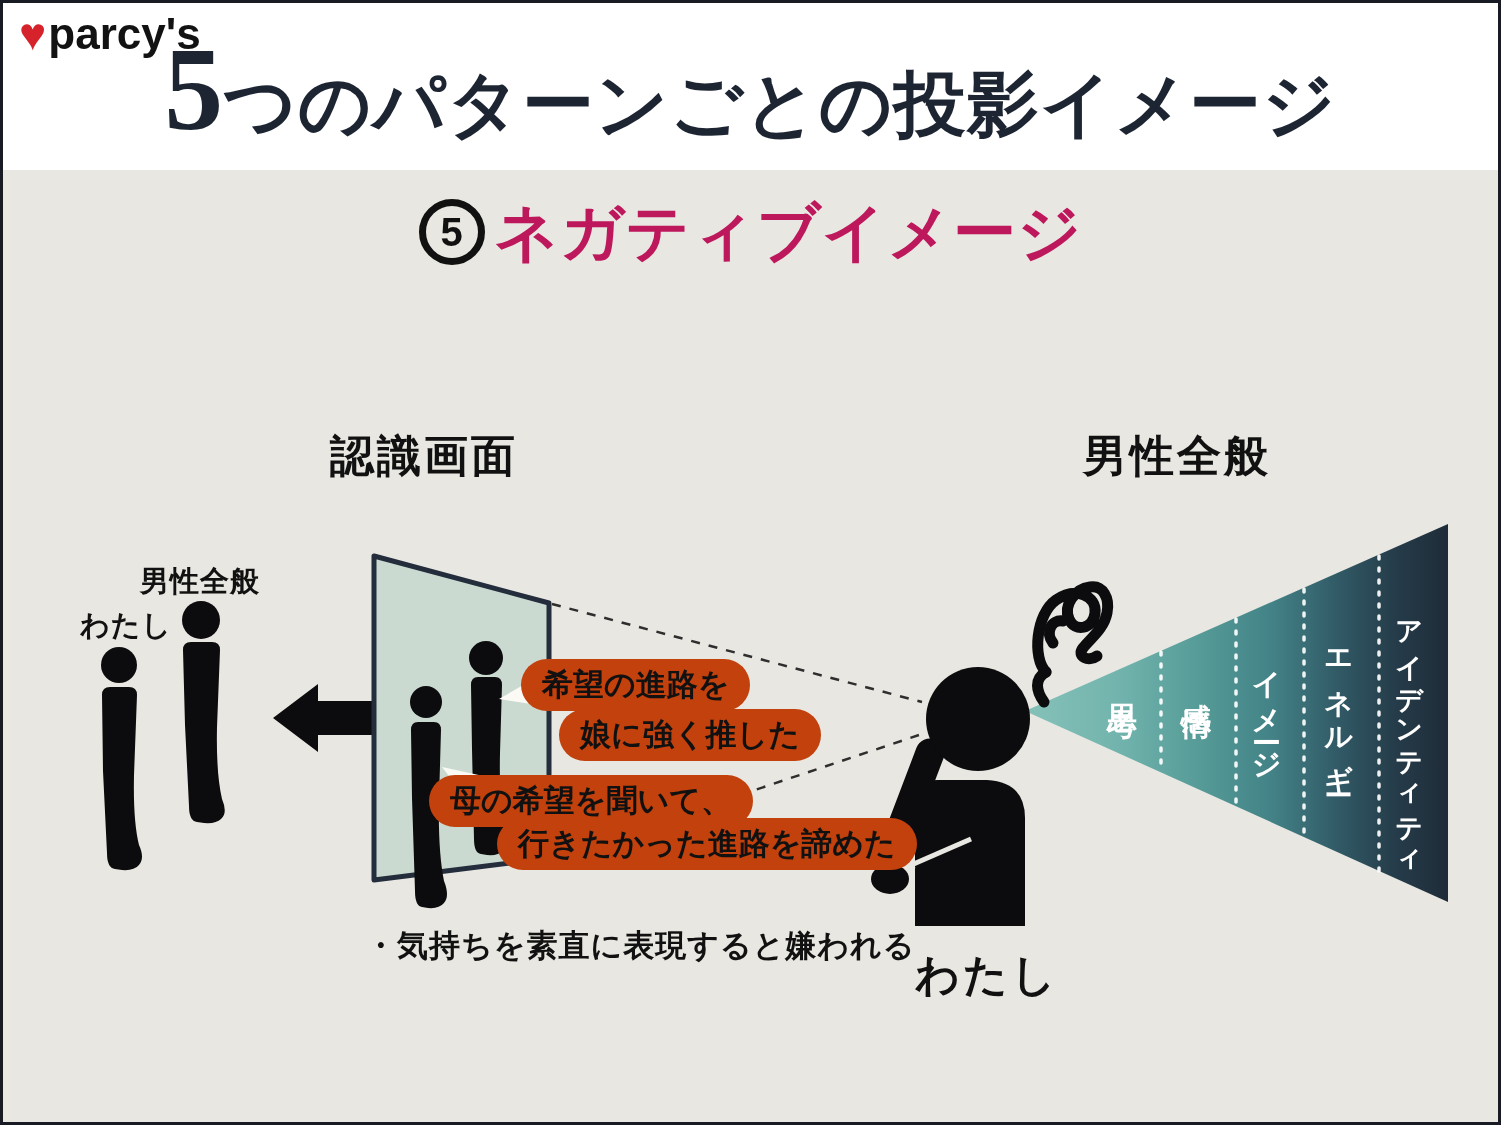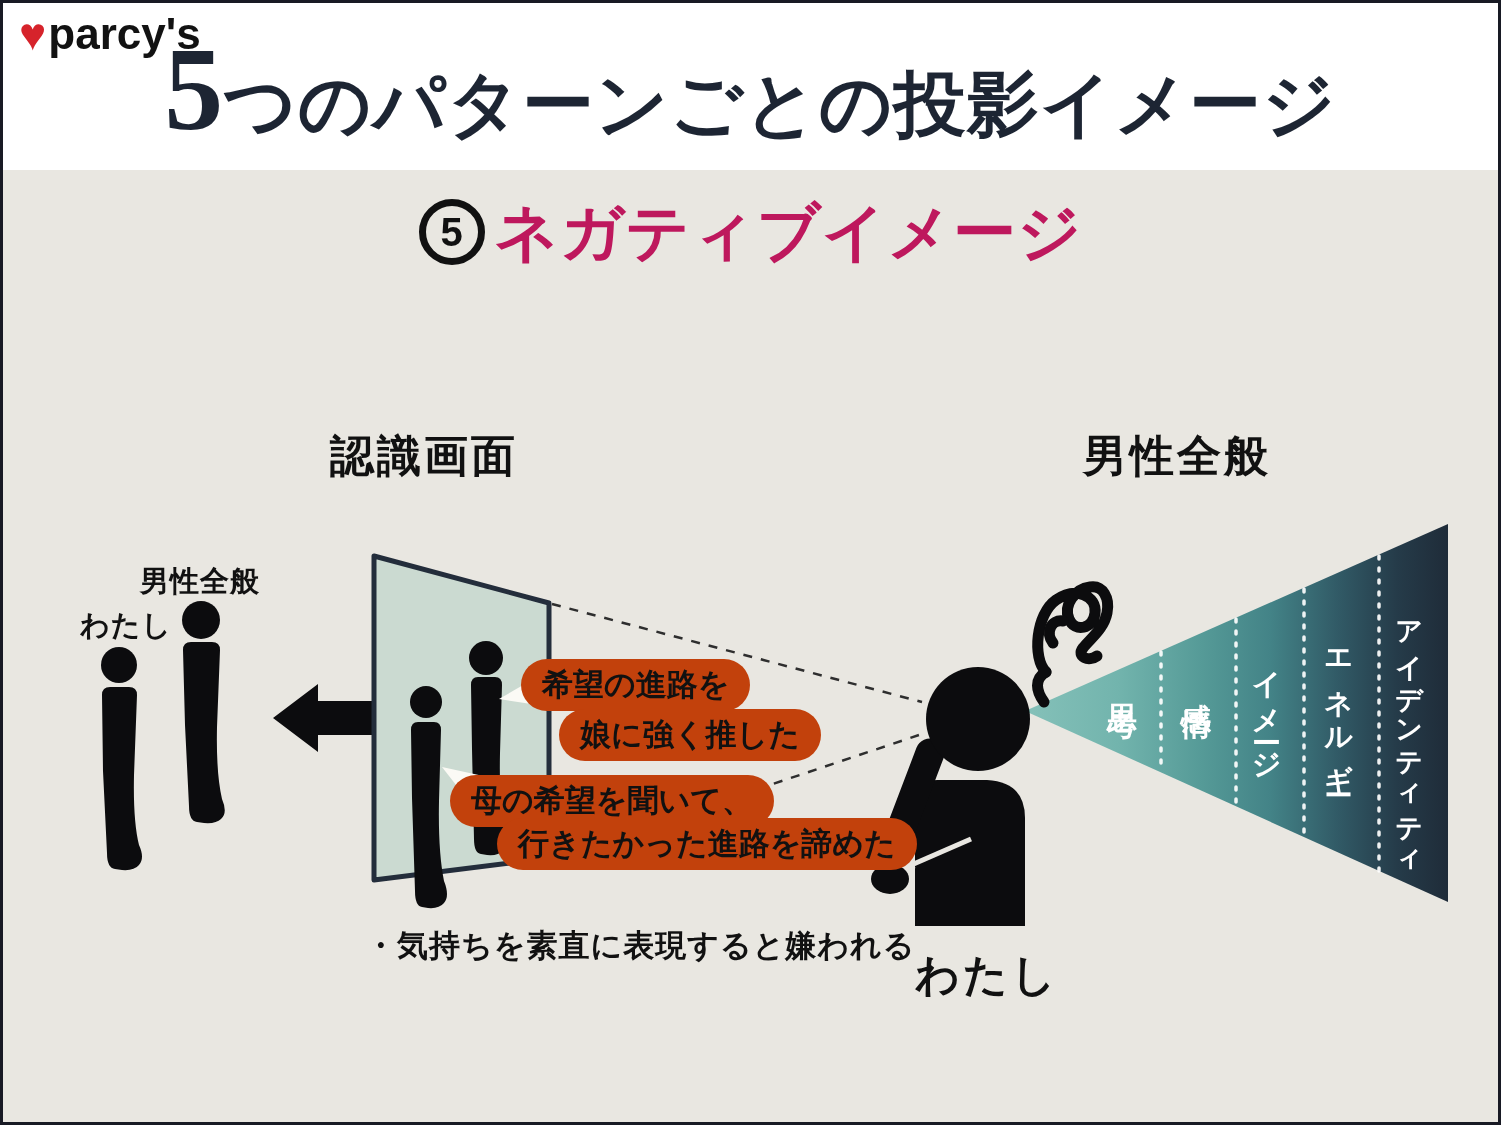--- a/index.html
+++ b/index.html
@@ -134,21 +134,21 @@
 
     <g fill="none" stroke="#0c0c0e" stroke-width="11" stroke-linecap="round" stroke-linejoin="round">
       <path d="M1041,699 C1033,688 1031,676 1043,669"></path>
       <path d="M1043,669 C1029,655 1033,611 1053,597 C1073,583 1094,593 1092,610 C1090,626 1072,630 1066,616 C1060,602 1072,586 1087,584 C1100,582 1107,595 1104,610 C1101,626 1087,636 1080,645 C1073,654 1086,659 1094,653"></path>
       <path d="M1050,640 C1042,630 1048,616 1060,618"></path>
     </g>
   </svg>
 
   <div class="bubble-line" style="left:518px;top:656px;">希望の進路を</div>
   <div class="bubble-line" style="left:556px;top:682px;margin-top:24px;">娘に強く推した</div>
-  <div class="bubble-line" style="left:447px;top:772px;">母の希望を聞いて、</div>
+  <div class="bubble-line" style="left:426px;top:772px;">母の希望を聞いて、</div>
   <div class="bubble-line" style="left:494px;top:815px;">行きたかった進路を諦めた</div>
 
   <div class="note">・気持ちを素直に表現すると嫌われる</div>
 
   <div class="cone-label" style="left:1104px;top:676px;font-size:30px;">思考</div>
   <div class="cone-label" style="left:1178px;top:676px;font-size:30px;">感情</div>
   <div class="cone-label" style="left:1249px;top:647px;font-size:29px;">イメージ</div>
   <div class="cone-label" style="left:1321px;top:630px;font-size:28px;">エネルギー</div>
   <div class="cone-label" style="left:1392px;top:600px;font-size:27px;letter-spacing:2px;">アイデンティティ</div>
 

